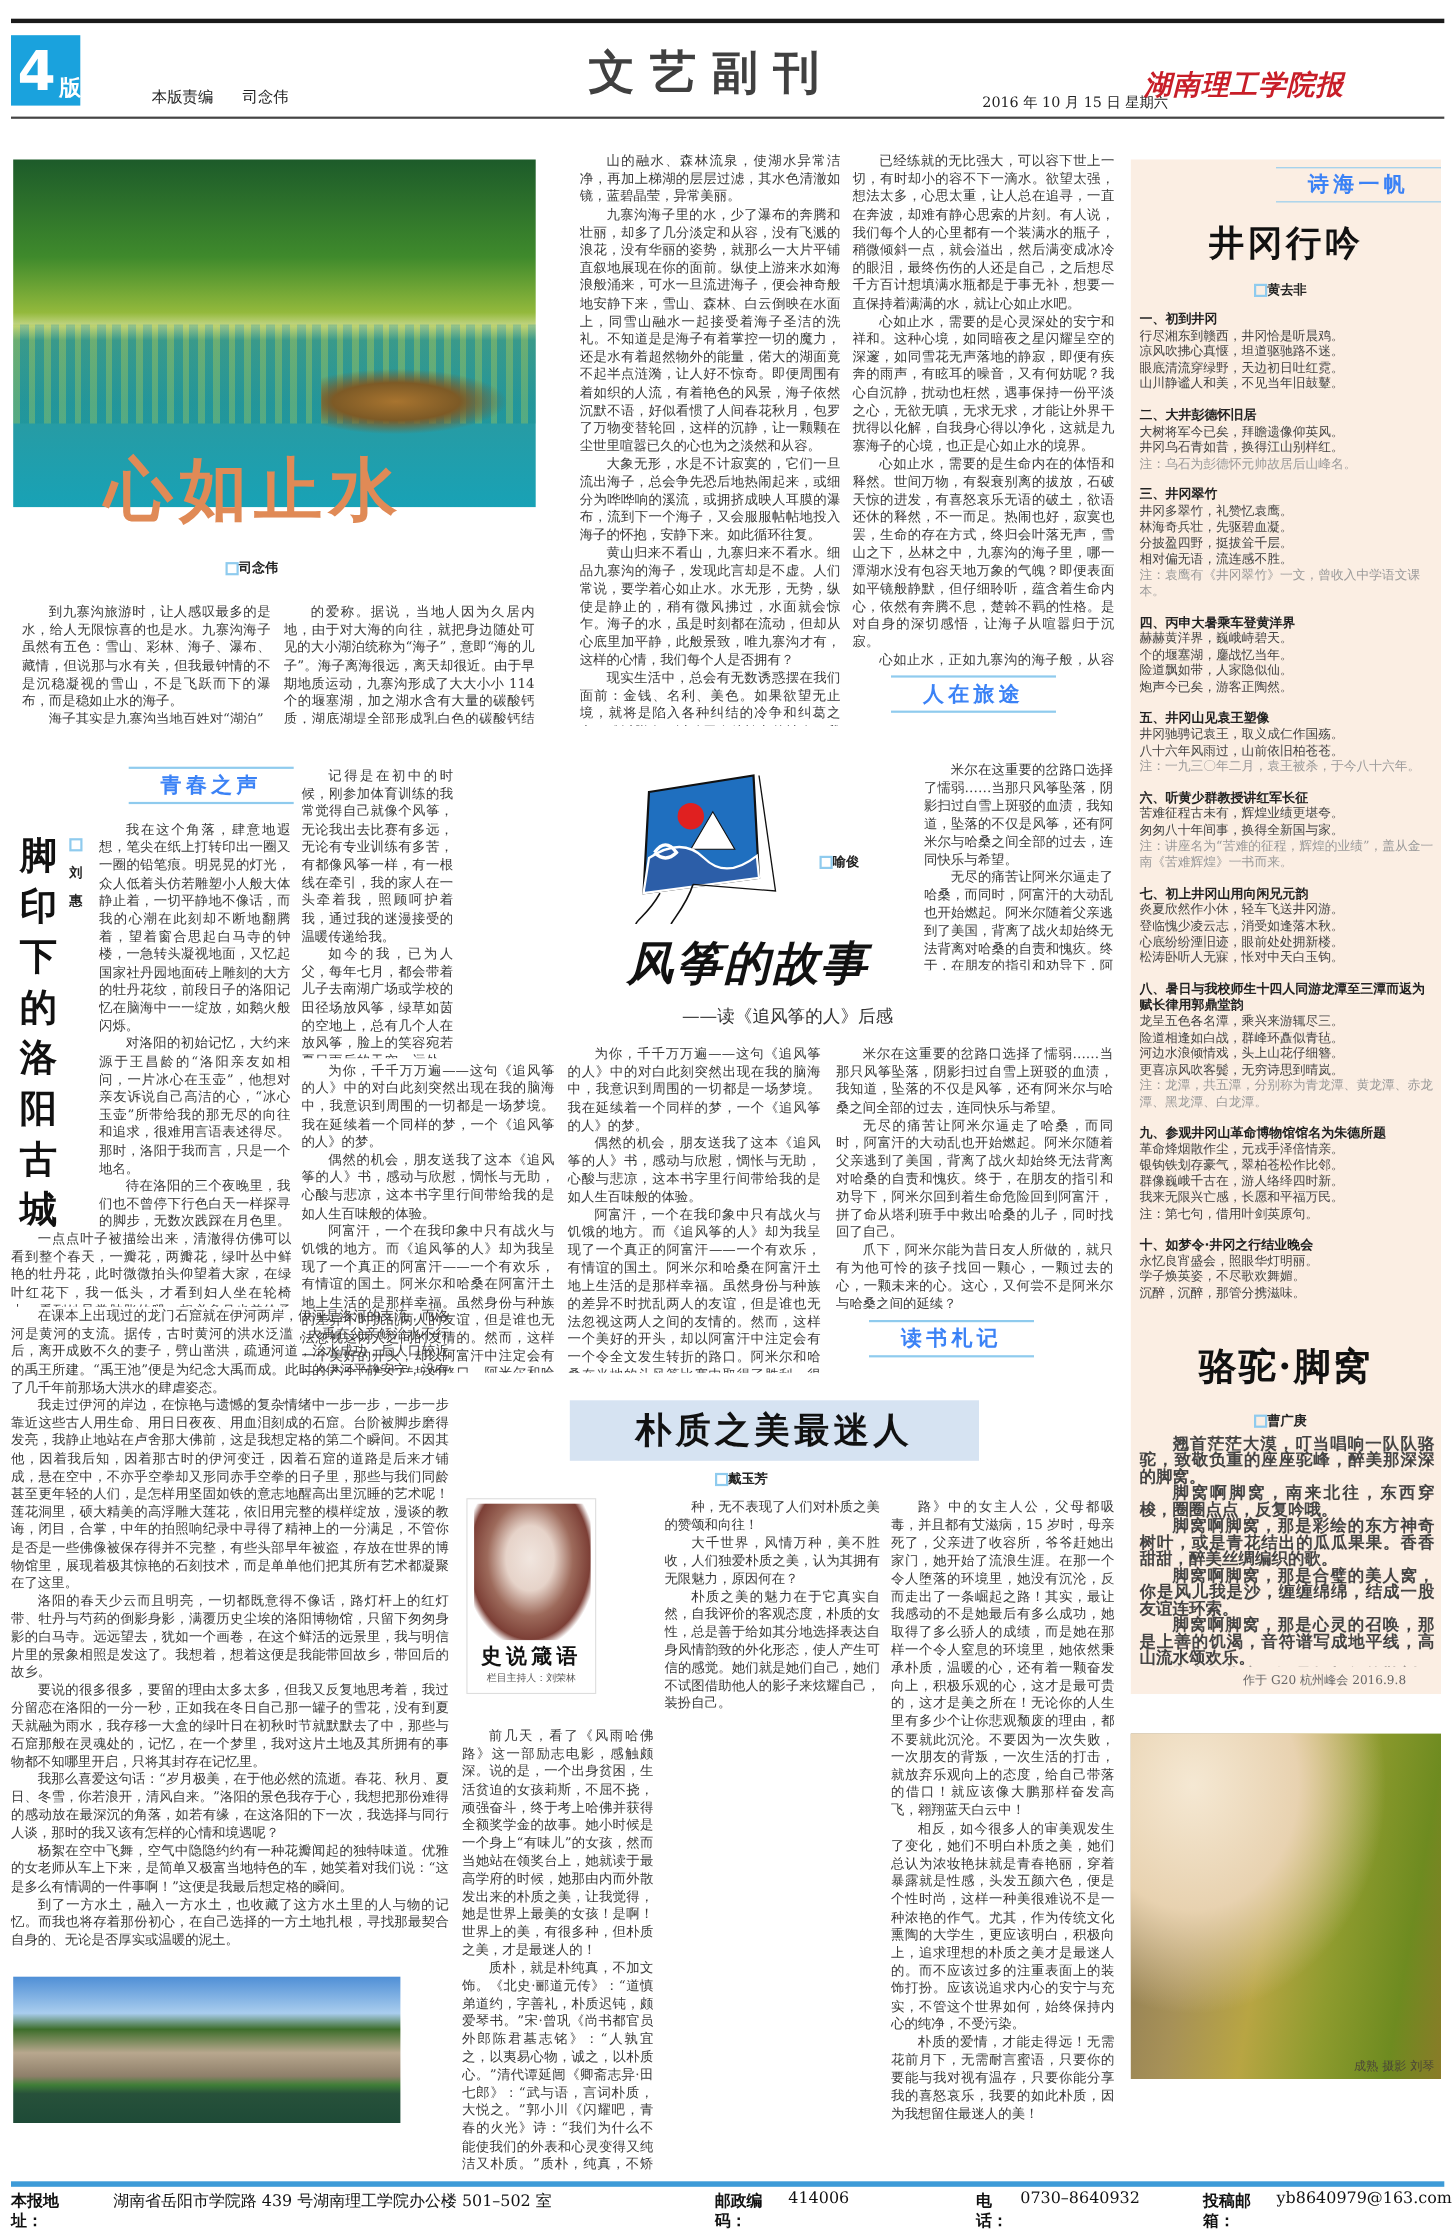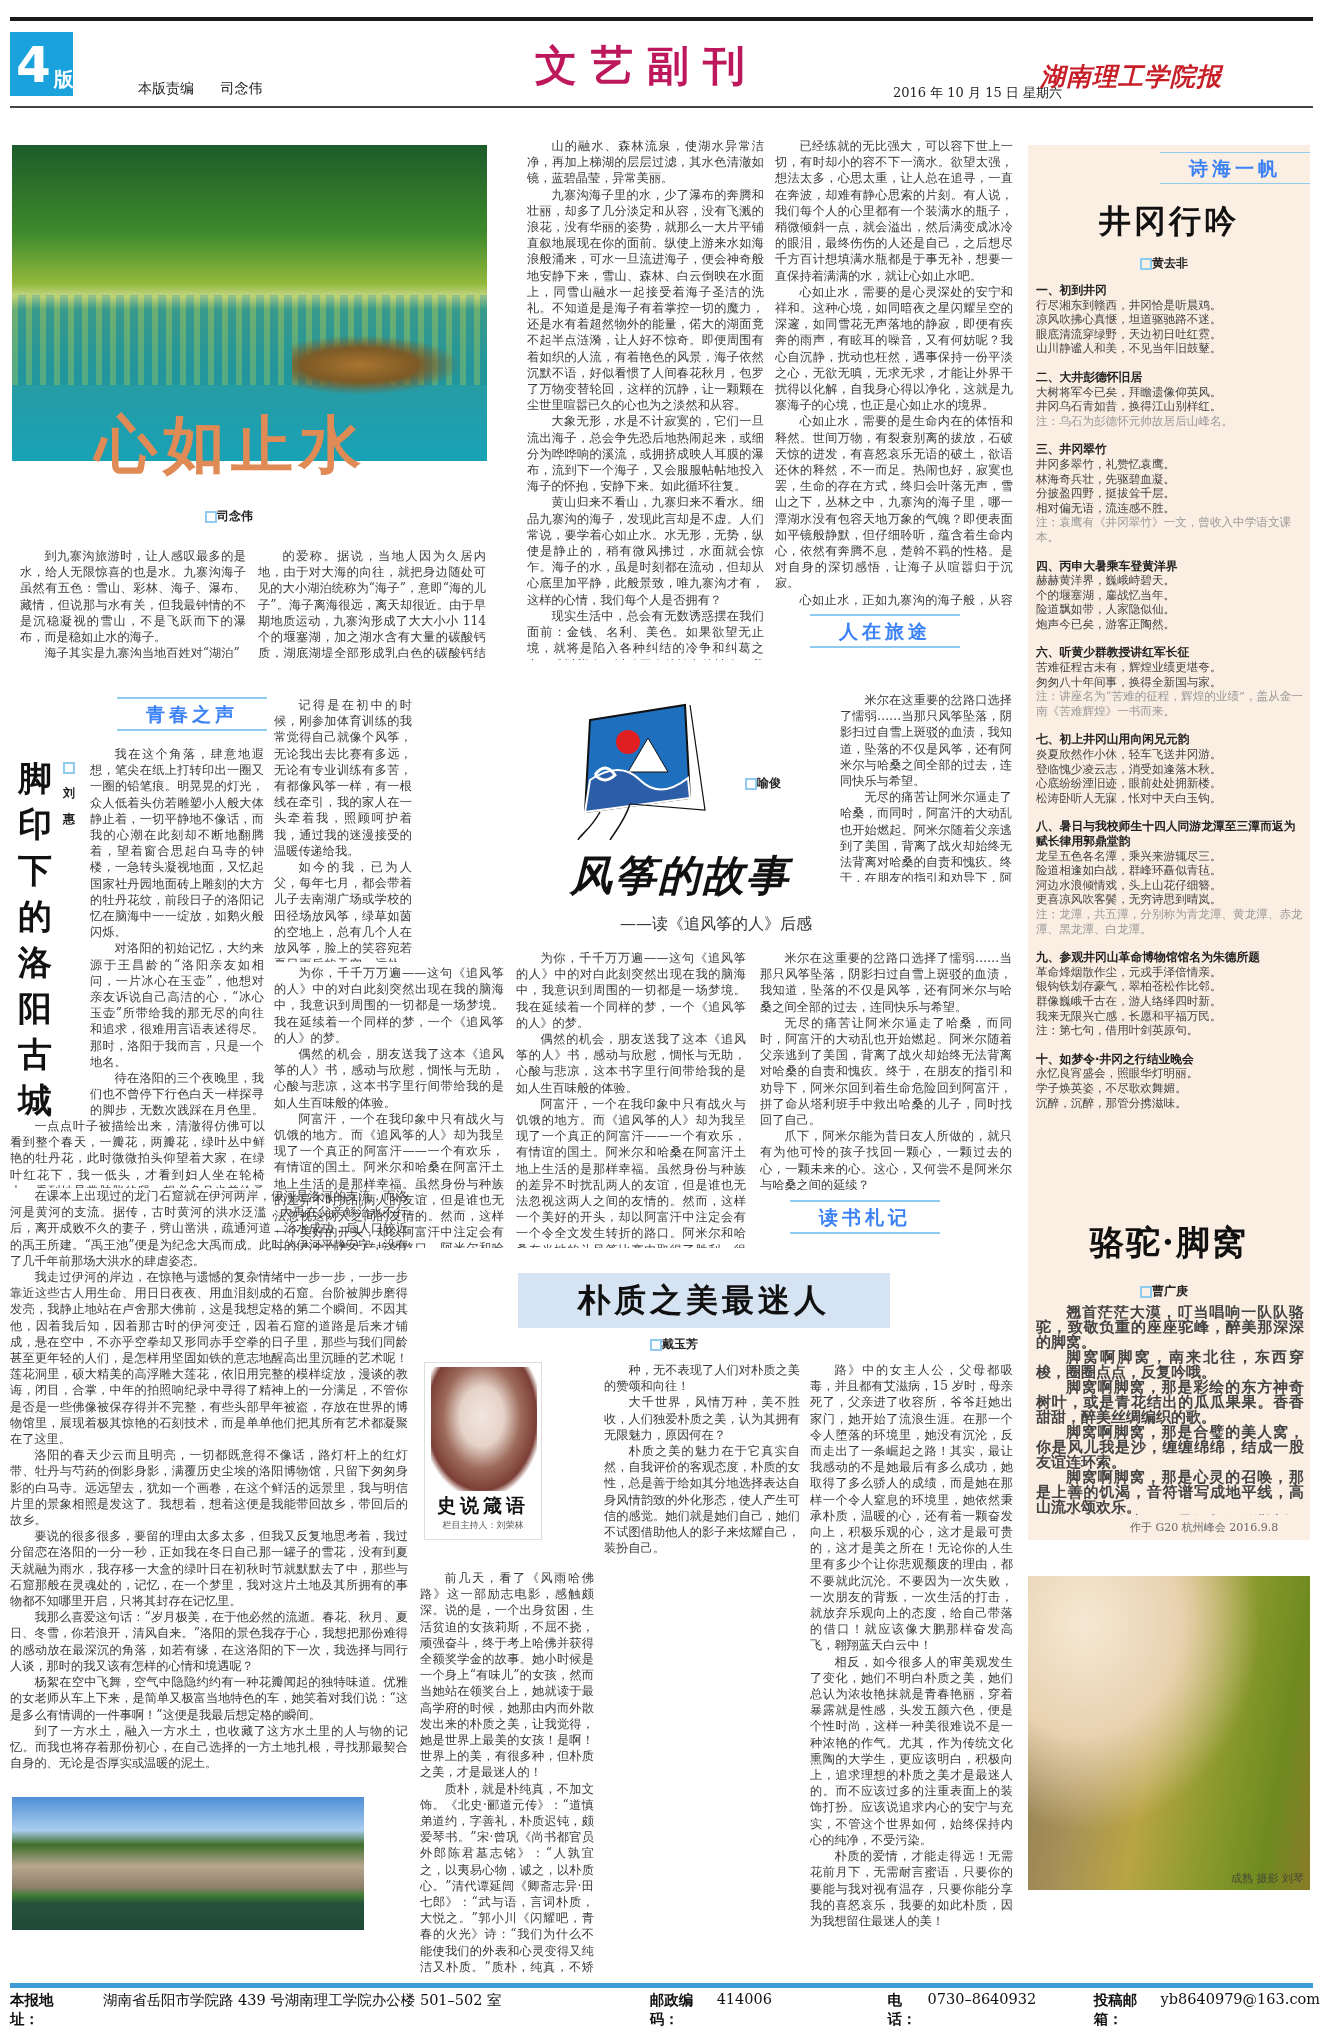--- a/index.html
+++ b/index.html
@@ -10,21 +10,21 @@
   .txt p { text-indent: 2em; }
   
   .rule-top { left: 10px; top: 17px; width: 1303px; height: 4px; background: #1a1a1a; }
   .rule-hdr { left: 10px; top: 106px; width: 1303px; height: 2px; background: #444; }
   .edition-badge { left: 10px; top: 32px; width: 63px; height: 64px; background: #1aa2dd; color: #fff;
                    font-family: "DejaVu Sans", sans-serif; font-weight: bold; display: flex; align-items: flex-end; padding: 0 0 6px 6px; }
   .edition-badge .num { font-size: 50px; line-height: 50px; }
   .edition-badge .ban { font-size: 20px; line-height: 22px; margin-left: 3px; }
   .editor { left: 138px; top: 80px; font-family: "DejaVu Sans", sans-serif; font-size: 14px; color: #222; }
   .editor span { margin-right: 22px; }
-  .page-title { left: 535px; top: 38px; font-family: "DejaVu Sans", sans-serif; font-size: 42px; letter-spacing: 14px; color: #be185d; font-weight: bold; }
+  .page-title { left: 535px; top: 38px; font-family: "DejaVu Sans", sans-serif; font-size: 42px; letter-spacing: 14px; color: #404040; font-weight: bold; }
   .pub-date { left: 893px; top: 84px; font-size: 13px; color: #222; }
   .masthead { left: 1040px; top: 60px; font-size: 25px; color: #c81e28; font-weight: bold; font-style: italic; letter-spacing: 1px; }
   
   .col-badge { border-top: 2px solid #8fcbee; border-bottom: 2px solid #8fcbee; text-align: center; color: #3b82f6;
                font-family: "DejaVu Sans", sans-serif; font-weight: bold; font-size: 19px; letter-spacing: 4px; line-height: 30px; }
   .byline { font-family: "DejaVu Sans", sans-serif; font-size: 12px; color: #222; font-weight: bold; display: flex; align-items: center; gap: 0; }
   .byline .box { width: 12px; height: 12px; border: 2px solid #8fcbee; display: inline-block; }
   
   .photo-lake { left: 12px; top: 145px; width: 475px; height: 316px;
      background: linear-gradient(180deg, #1d5b2a 0%, #3f8a2c 28%, #93b93c 44%, #c6d78a 48%, #4aa08a 52%, #2a9aa0 70%, #18a2b6 100%); }
@@ -240,20 +240,26 @@
       <div class="n">注：袁鹰有《井冈翠竹》一文，曾收入中学语文课本。</div>
     </div>
     <div class="blk">
       <div class="h">四、丙申大暑乘车登黄洋界</div>
       <div>赫赫黄洋界，巍峨峙碧天。</div>
       <div>个的堰塞湖，鏖战忆当年。</div>
       <div>险道飘如带，人家隐似仙。</div>
       <div>炮声今已矣，游客正陶然。</div>
     </div>
     <div class="blk">
+      <div class="h">五、井冈山见袁王塑像</div>
+      <div>井冈驰骋记袁王，取义成仁作国殇。</div>
+      <div>八十六年风雨过，山前依旧柏苍苍。</div>
+      <div class="n">注：一九三〇年二月，袁王被杀，于今八十六年。</div>
+    </div>
+    <div class="blk">
       <div class="h">六、听黄少群教授讲红军长征</div>
       <div>苦难征程古未有，辉煌业绩更堪夸。</div>
       <div>匆匆八十年间事，换得全新国与家。</div>
       <div class="n">注：讲座名为“苦难的征程，辉煌的业绩”，盖从金一南《苦难辉煌》一书而来。</div>
     </div>
     <div class="blk">
       <div class="h">七、初上井冈山用向闲兄元韵</div>
       <div>炎夏欣然作小休，轻车飞送井冈游。</div>
       <div>登临愧少凌云志，消受如逢落木秋。</div>
       <div>心底纷纷湮旧迹，眼前处处拥新楼。</div>

